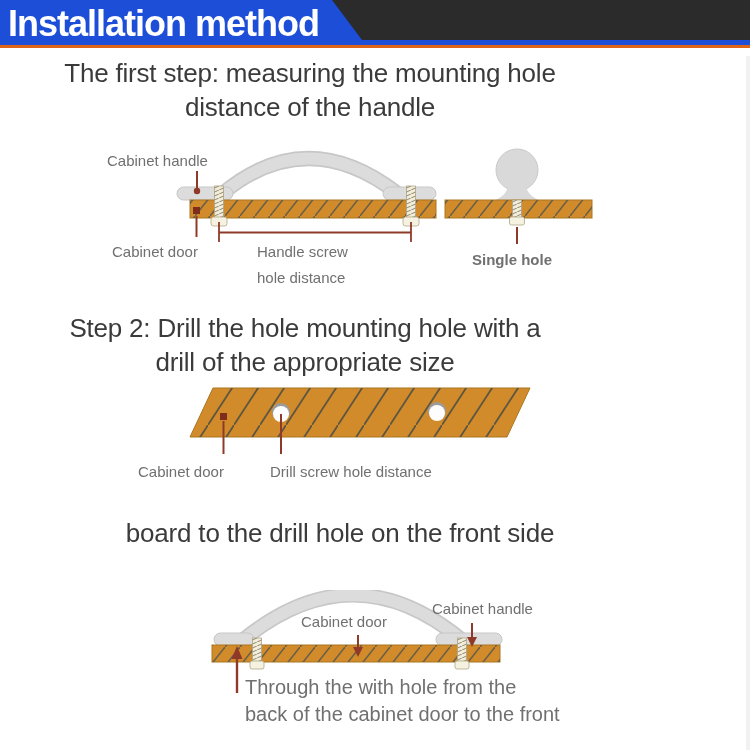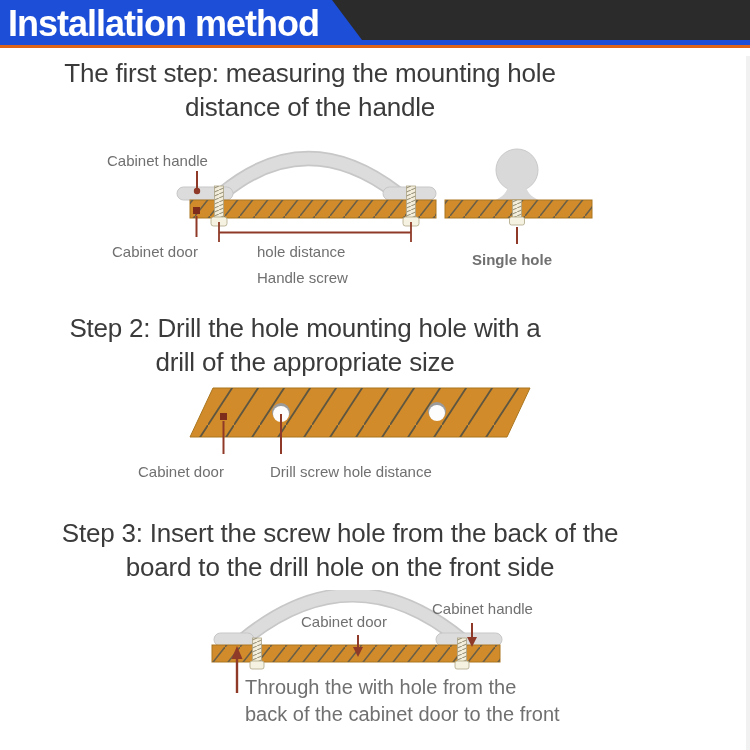--- a/index.html
+++ b/index.html
@@ -110,22 +110,22 @@
       <line x1="219" y1="82" x2="219" y2="102"></line>
       <line x1="411" y1="82" x2="411" y2="102"></line>
       <line x1="219" y1="92.5" x2="411" y2="92.5"></line>
     </g>
     <line x1="517" y1="87" x2="517" y2="104" stroke="#8F3A28" stroke-width="2"></line>
   </svg>
 
   <div class="label" style="left:107px;top:148px;">Cabinet handle</div>
   <div class="label" style="left:112px;top:239px;">Cabinet door</div>
   <div class="label" style="left:257px;top:239px;">
+    <div>Handle screw</div>
     <div>hole distance</div>
-    <div>Handle screw</div>
   </div>
   <div class="label" style="left:472px;top:247px;font-weight:bold;">Single hole</div>
 
   <div class="heading h2">
     <div>Step 2: Drill the hole mounting hole with a</div>
     <div>drill of the appropriate size</div>
   </div>
 
   <svg id="svg-step2" class="diagram-svg" width="750" height="100" viewBox="0 0 750 100">
     <defs>
@@ -147,21 +147,20 @@
     </g>
     <rect x="220" y="28" width="7" height="7" fill="#7E2D1C"></rect>
     <line x1="223.5" y1="36" x2="223.5" y2="69" stroke="#8F3A28" stroke-width="2"></line>
     <line x1="281" y1="29" x2="281" y2="69" stroke="#8F3A28" stroke-width="2"></line>
   </svg>
 
   <div class="label" style="left:138px;top:459px;">Cabinet door</div>
   <div class="label" style="left:270px;top:459px;">Drill screw hole distance</div>
 
   <div class="heading h3">
-    <div>Step 3: Insert the screw hole from the back of the</div>
     <div>board to the drill hole on the front side</div>
   </div>
 
   <svg id="svg-step3" class="diagram-svg" width="750" height="140" viewBox="0 0 750 140">
     <defs>
       <pattern id="hatch3" width="15" height="19" patternUnits="userSpaceOnUse">
         <path d="M0,19 L15,0" stroke="#6A5F46" stroke-width="1.6" fill="none"></path>
       </pattern>
       <pattern id="thread3" width="9" height="4" patternUnits="userSpaceOnUse">
         <path d="M0,4 L9,0" stroke="#9A937C" stroke-width="1.1" fill="none"></path>

